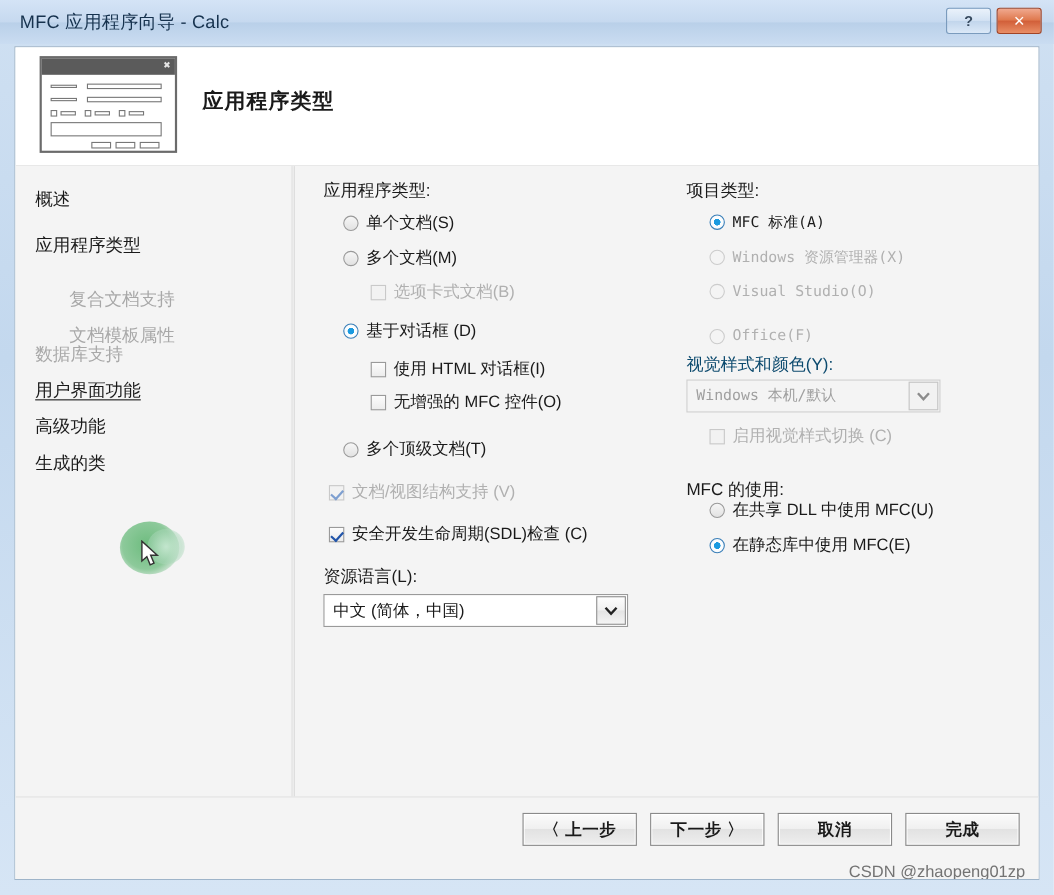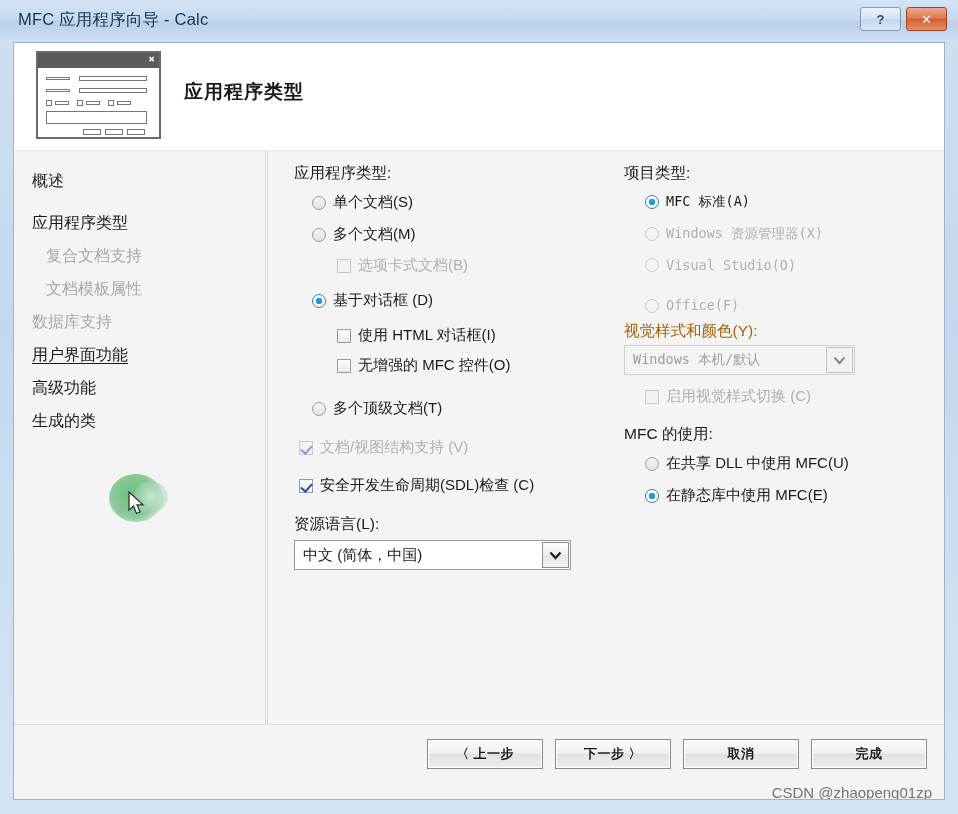--- a/index.html
+++ b/index.html
@@ -153,21 +153,21 @@
     border-right: 1px solid #dedede;
     box-sizing: border-box;
   }
   .nav-item {
     position: absolute;
     left: 18px;
     font-size: 16px;
     color: #1a1a1a;
     white-space: nowrap;
   }
-  .nav-item.sub { left: 32px; }
+  .nav-item.sub { left: 49px; margin-top: 16px; }
   .nav-item.disabled { color: #a8a8a8; }
   .nav-item.active-link {
     color: #1a1a1a;
     text-decoration: underline;
     text-underline-offset: 3px;
   }
 
   #click-halo {
     position: absolute;
     left: 95px;
@@ -221,21 +221,21 @@
     height: 1px;
     background: #e2e2e2;
   }
 
   .group-label {
     position: absolute;
     font-size: 15.5px;
     color: #1a1a1a;
     white-space: nowrap;
   }
-  .group-label.disabled { color: #a16207; }
+  .group-label.disabled { color: #0c4a6e; }
 
   .opt {
     position: absolute;
     display: flex;
     align-items: center;
     font-size: 15px;
     color: #1a1a1a;
     white-space: nowrap;
   }
   .opt.disabled { color: #b0b0b0; }
@@ -335,30 +335,30 @@
     border-top: 1px solid #e2e2e2;
   }
   #footer-buttons {
     position: absolute;
     right: 17px;
     top: 14px;
     display: flex;
     gap: 12px;
   }
   .btn {
-    width: 116px;
+    width: 104px;
     height: 30px;
     background: linear-gradient(to bottom, #fbfbfb 0%, #f0f0f0 47%, #e2e2e2 50%, #eeeeee 100%);
     border: 1px solid #8a8a8a;
     box-shadow: inset 0 0 0 1px #ffffff;
     box-sizing: border-box;
     display: flex;
     align-items: center;
     justify-content: center;
-    font-size: 13px;
+    font-size: 15px;
     font-weight: bold;
     color: #1a1a1a;
     letter-spacing: 0.5px;
   }
   #watermark {
     position: absolute;
     right: 12px;
     bottom: -2px;
     font-size: 15px;
     color: #737373;
@@ -519,21 +519,21 @@
                 <polyline points="1.5,1.5 6.5,7 11.5,1.5" fill="none" stroke="#8c8c8c" stroke-width="2.2"></polyline>
               </svg>
           </span>
         </div>
 
         <div class="opt disabled" style="left:378px; top:236px;">
           <span class="checkbox disabled"></span>
           <span>启用视觉样式切换 (C)</span>
         </div>
 
-        <div class="group-label" style="left:357px; top:273px;">MFC 的使用:</div>
+        <div class="group-label" style="left:357px; top:284px;">MFC 的使用:</div>
 
         <div class="opt" style="left:378px; top:303px;">
           <span class="radio"></span>
           <span>在共享 DLL 中使用 MFC(U)</span>
         </div>
 
         <div class="opt" style="left:378px; top:335px;">
           <span class="radio checked"></span>
           <span>在静态库中使用 MFC(E)</span>
         </div>

